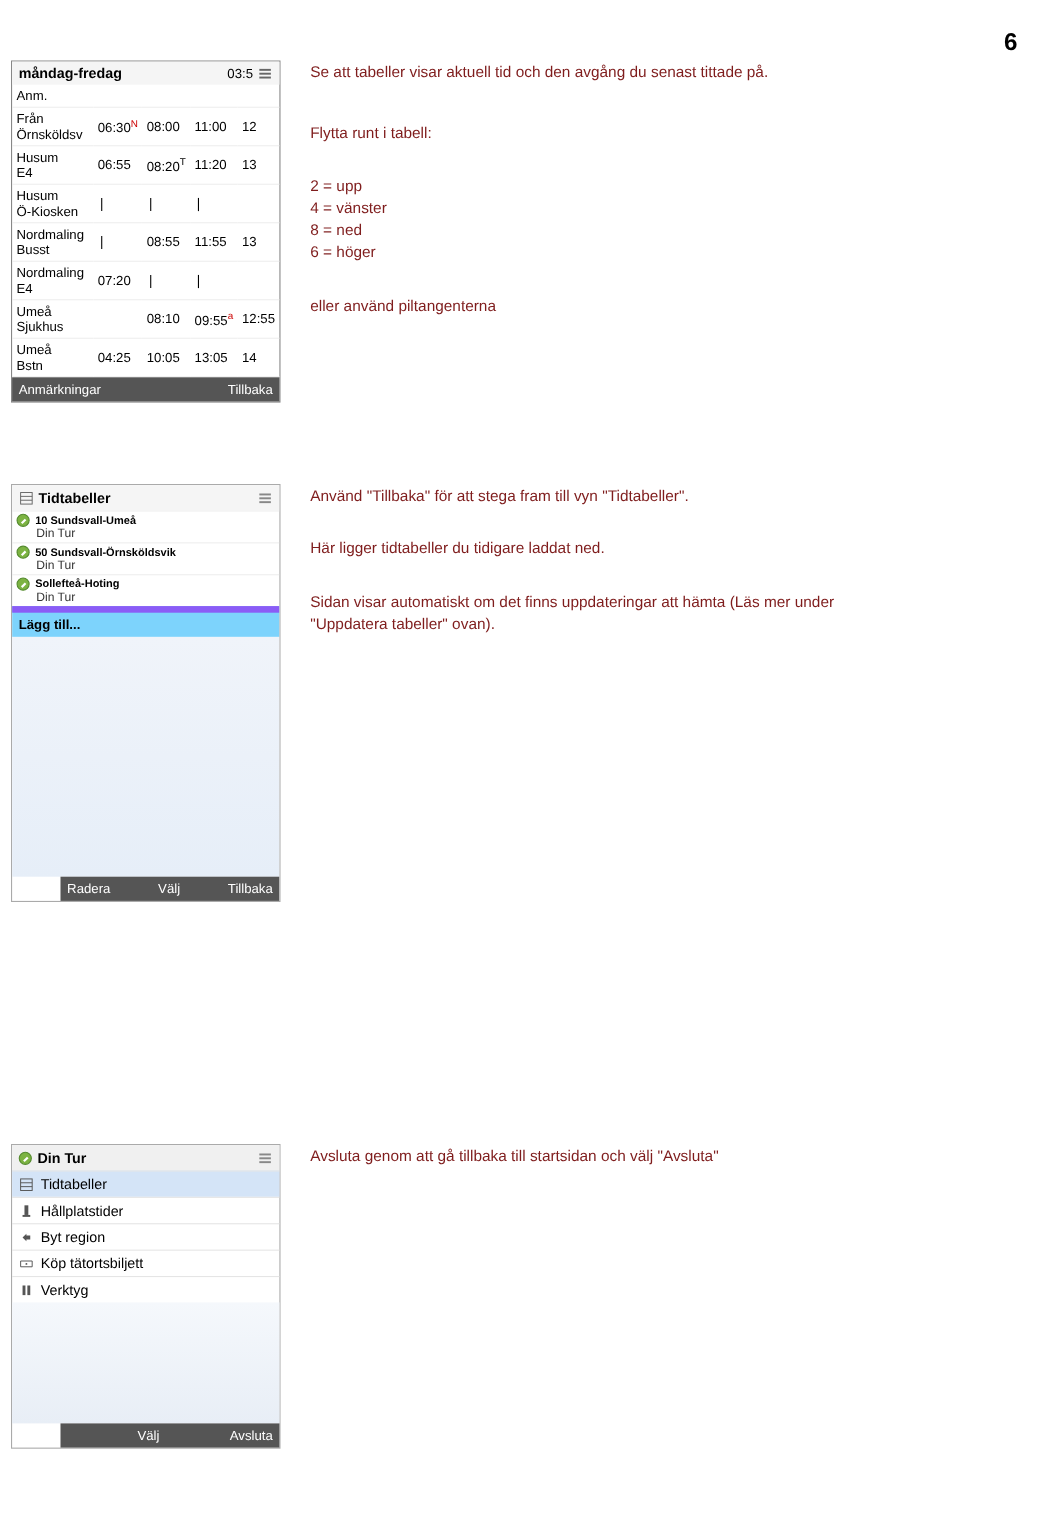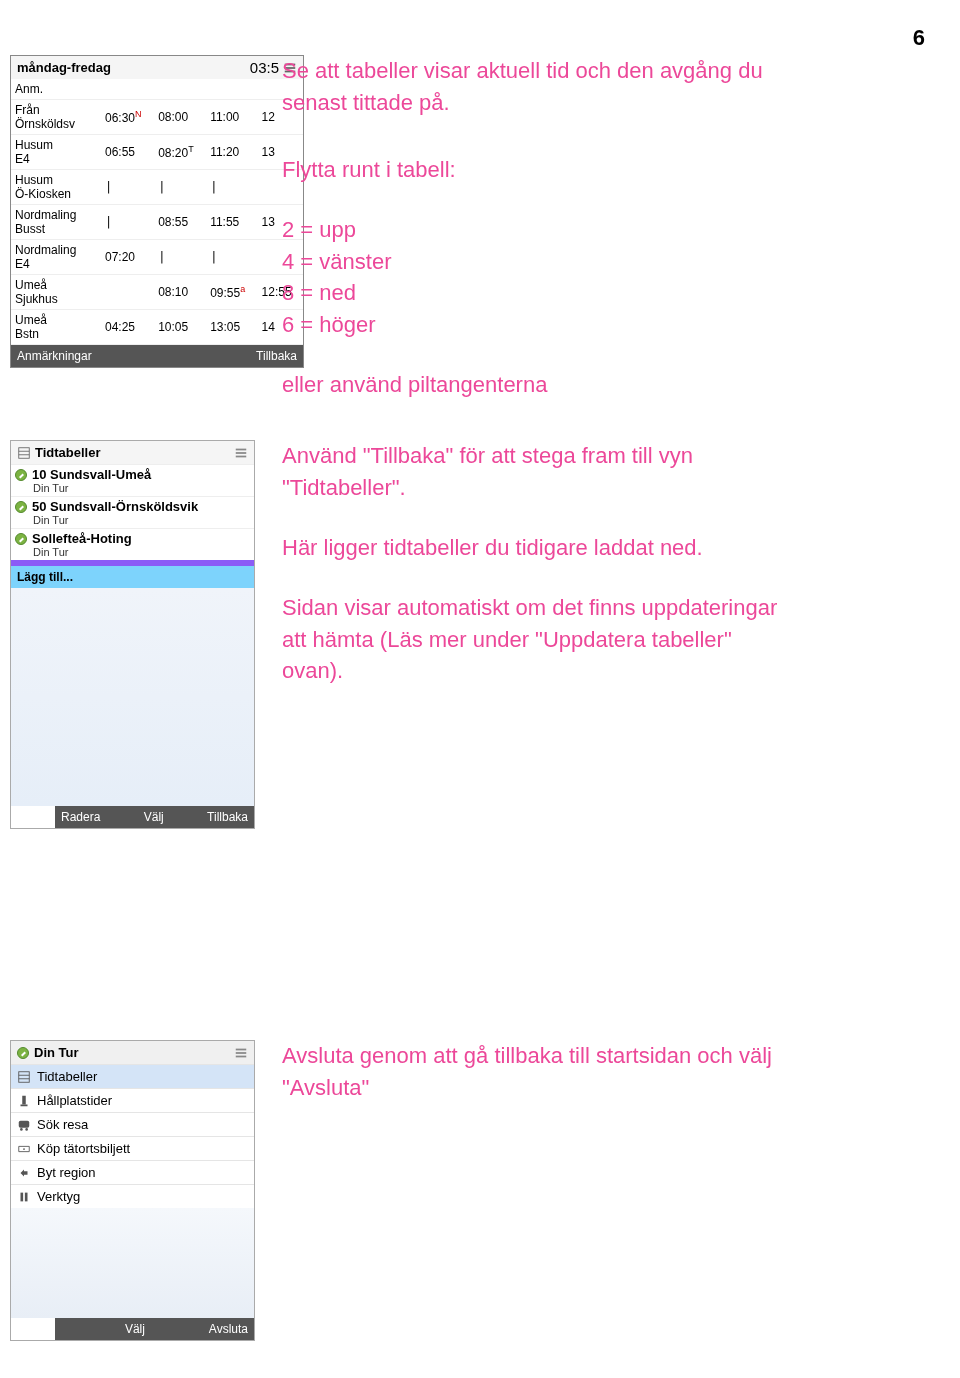--- a/index.html
+++ b/index.html
@@ -14,37 +14,37 @@
     position: absolute;
     top: 25px;
     right: 35px;
     font-size: 22px;
     font-weight: bold;
     color: #000;
   }
   
   .section1 { position: absolute; top: 55px; left: 10px; }
   .phone-box-1 {
-    width: 294px;
+    width: 245px;
     border: 1px solid #888;
     background: #fff;
     font-size: 12px;
     color: #000;
     font-family: Verdana, Arial, sans-serif;
   }
   .titlebar {
     display: flex;
     justify-content: space-between;
     align-items: center;
     background: #f5f5f5;
     padding: 3px 6px;
     font-weight: bold;
     font-size: 13px;
   }
-  .titlebar .right { font-weight: normal; font-size: 15px; display: flex; align-items: center; gap: 4px; }
+  .titlebar .right { font-weight: normal; font-size: 12px; display: flex; align-items: center; gap: 4px; }
   .table {
     display: table;
     width: 100%;
     border-collapse: collapse;
   }
   .trow { display: table-row; }
   .tcell {
     display: table-cell;
     padding: 3px 4px;
     font-size: 12px;
@@ -59,22 +59,22 @@
     color: #fff;
     font-size: 12px;
     padding: 4px 6px;
     display: flex;
     justify-content: space-between;
     text-align: center;
   }
   .footer-bar.three { justify-content: space-between; margin-left: 44px; }
   .instruction-text {
     position: absolute;
-    color: #ec4899;
-    font-size: 22px;
+    color: #7f1d1d;
+    font-size: 14px;
     line-height: 1.45;
   }
   .inst1 { top: 55px; left: 282px; width: 500px; }
   
   .section2 { position: absolute; top: 440px; left: 10px; }
   .phone-box-2 {
     width: 245px;
     border: 1px solid #aaa;
     background: #fff;
     font-size: 12px;
@@ -87,21 +87,21 @@
     align-items: center;
     padding: 4px 6px;
     background: #f5f5f5;
     font-size: 13px;
   }
   .list-header .title { display: flex; align-items: center; gap: 4px; font-weight: bold; }
   .list-item {
     padding: 2px 6px 2px 4px;
     border-top: 1px solid #eee;
   }
-  .list-item .main { font-weight: bold; font-size: 13px; }
+  .list-item .main { font-weight: bold; font-size: 10px; }
   .list-item .sub { font-size: 11px; color: #333; }
   .list-item-row { display: flex; align-items: center; gap: 5px; }
   .green-dot {
     width: 12px; height: 12px; background: #7cb342; border-radius: 50%; border: 1px solid #558b2f;
     display: inline-block; position: relative;
   }
   .green-dot::after {
     content: ''; position: absolute; left: 3px; top: 5px; width: 5px; height: 2px; background: #fff;
     transform: rotate(-45deg);
   }
@@ -309,38 +309,30 @@
         </div>
         <div class="menu-row">
           <svg class="icon-svg" viewBox="0 0 16 16">
             <rect x="6" y="2" width="4" height="10" fill="#555"></rect>
             <rect x="4" y="12" width="8" height="2" fill="#555"></rect>
           </svg>
           <span>Hållplatstider</span>
         </div>
         <div class="menu-row">
           <svg class="icon-svg" viewBox="0 0 16 16">
-            <rect x="2" y="3" width="12" height="8" rx="2" fill="#555"></rect>
-            <circle cx="5" cy="13" r="1.5" fill="#555"></circle>
-            <circle cx="11" cy="13" r="1.5" fill="#555"></circle>
-          </svg>
-          <span>Sök resa</span>
+            <path d="M4 8 L8 4 L8 6 L12 6 L12 10 L8 10 L8 12 Z" fill="#555"></path>
+          </svg>
+          <span>Byt region</span>
         </div>
         <div class="menu-row">
           <svg class="icon-svg" viewBox="0 0 16 16">
             <path d="M2 5h12v6H2z" fill="none" stroke="#555"></path>
             <circle cx="8" cy="8" r="1" fill="#555"></circle>
           </svg>
           <span>Köp tätortsbiljett</span>
-        </div>
-        <div class="menu-row">
-          <svg class="icon-svg" viewBox="0 0 16 16">
-            <path d="M4 8 L8 4 L8 6 L12 6 L12 10 L8 10 L8 12 Z" fill="#555"></path>
-          </svg>
-          <span>Byt region</span>
         </div>
         <div class="menu-row">
           <svg class="icon-svg" viewBox="0 0 16 16">
             <rect x="4" y="3" width="3" height="10" fill="#555"></rect>
             <rect x="9" y="3" width="3" height="10" fill="#555"></rect>
           </svg>
           <span>Verktyg</span>
         </div>
       </div>
     <div style="height:110px;background:linear-gradient(#f5f8fc,#e8eef6)"></div>

